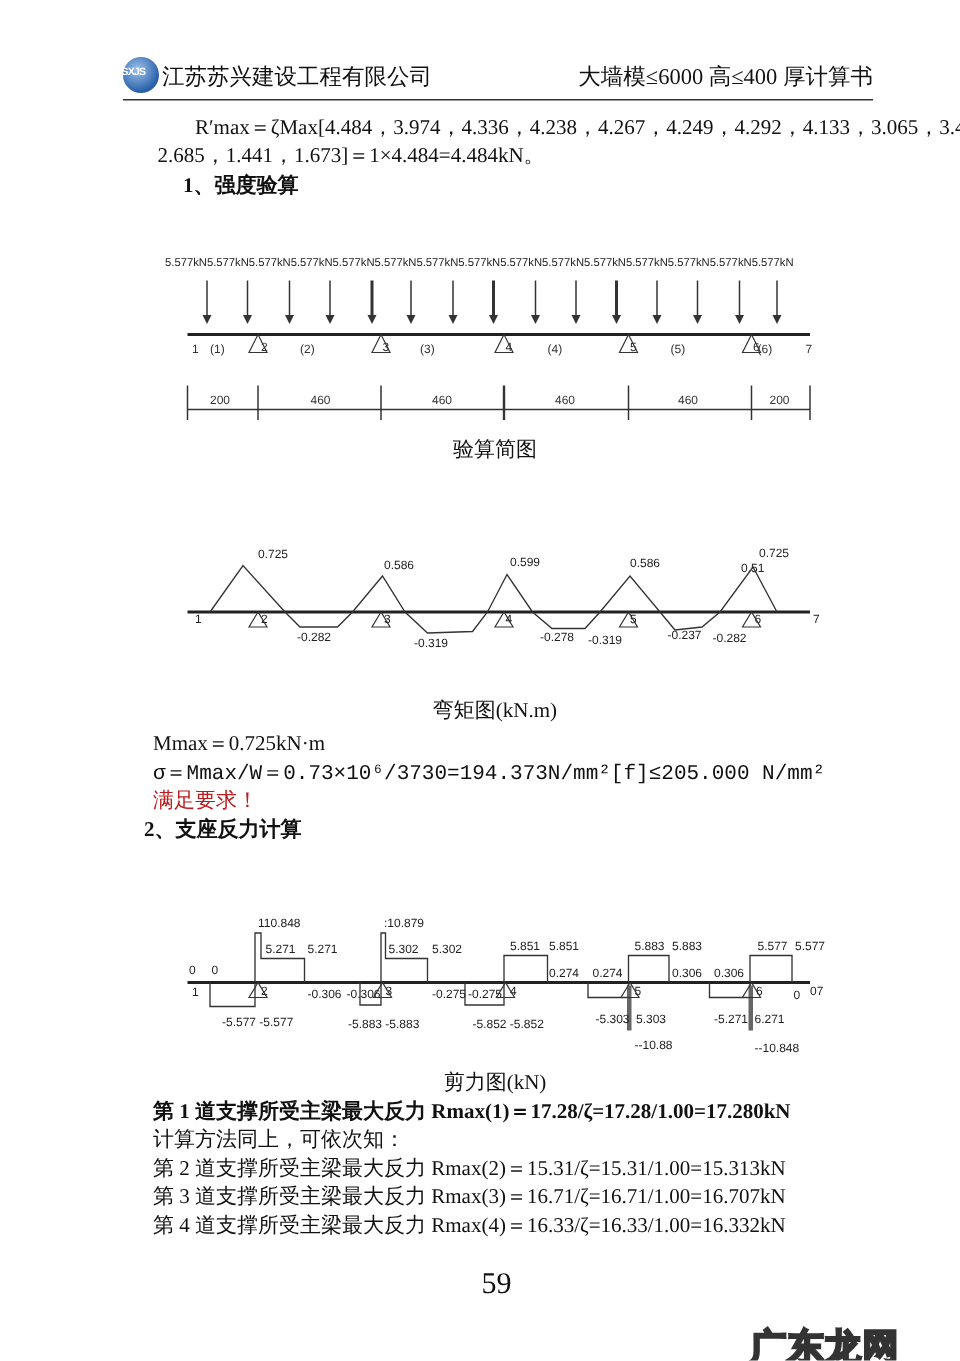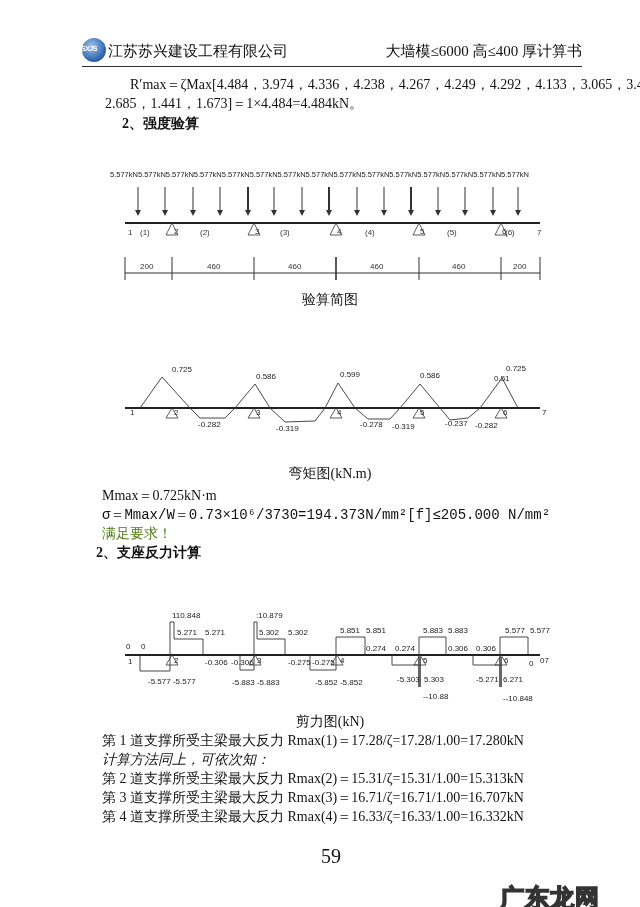--- a/index.html
+++ b/index.html
@@ -5,39 +5,39 @@
   html,body{margin:0;padding:0;background:#fff;}
   body{width:640px;height:907px;position:relative;overflow:hidden;font-family:"Liberation Serif","DejaVu Serif",serif;color:#111;}
   .abs{position:absolute;}
   .hdr{left:82px;top:36px;width:500px;height:30px;border-bottom:1.5px solid #333;}
   .logo{position:absolute;left:0;top:2px;width:24px;height:24px;border-radius:50%;background:radial-gradient(circle at 40% 35%,#9cc3ee,#2a5fa8 70%);}
   .logo span{position:absolute;left:-1px;top:7px;font:bold 7px "Liberation Sans",sans-serif;color:#fff;letter-spacing:-0.5px;}
   .hdr-left{position:absolute;left:26px;top:6px;font-size:15px;}
   .hdr-right{position:absolute;right:0;top:6px;font-size:15px;margin-left:40px;}
   .line{font-size:14px;white-space:nowrap;}
   .bold{font-weight:bold;}
-  .green{color:#4d7c0f;}
+  .green{color:#b91c1c;}
   .caption{font-size:14px;text-align:center;}
   svg text{font-family:"Liberation Sans",sans-serif;}
   .wm{right:40px;top:862px;font:bold 24px "DejaVu Sans",sans-serif;color:#fff;-webkit-text-stroke:1.6px #333;letter-spacing:1px;margin-top:20px;}
 </style>
 </head>
 <body>
 
 <div class="abs hdr">
   <div class="logo">
       <span>SXJS</span>
     </div>
   <div class="hdr-left">江苏苏兴建设工程有限公司</div>
   <div class="hdr-right">大墙模≤6000 高≤400 厚计算书</div>
 </div>
 
 <div class="abs line" style="left:130px;top:76px;">R′max＝ζMax[4.484，3.974，4.336，4.238，4.267，4.249，4.292，4.133，3.065，3.419，</div>
 <div class="abs line" style="left:105px;top:95px;">2.685，1.441，1.673]＝1×4.484=4.484kN。</div>
-<div class="abs line bold" style="left:122px;top:115px;">2、强度验算</div>
+<div class="abs line bold" style="left:122px;top:115px;">1、强度验算</div>
 
 <svg class="abs" style="left:110px;top:165px;" width="440" height="115">
   <g font-size="7.5" fill="#222">
     <text x="0" y="12">5.577kN5.577kN5.577kN5.577kN5.577kN5.577kN5.577kN5.577kN5.577kN5.577kN5.577kN5.577kN5.577kN5.577kN5.577kN</text>
   </g>
   <g stroke="#333" stroke-width="1">
     <line x1="28" y1="22" x2="28" y2="48"></line>
       <line x1="55" y1="22" x2="55" y2="48"></line>
     <line x1="83" y1="22" x2="83" y2="48"></line>
       <line x1="110" y1="22" x2="110" y2="48"></line>
@@ -215,20 +215,20 @@
   <g stroke="#333" fill="none" stroke-width="0.8">
     <path d="M62,50 l-6,10 h12 z"></path>
       <path d="M145,50 l-6,10 h12 z"></path>
       <path d="M227,50 l-6,10 h12 z"></path>
     <path d="M310,50 l-6,10 h12 z"></path>
       <path d="M391,50 l-6,10 h12 z"></path>
   </g>
 </svg>
 <div class="abs caption" style="left:0;width:660px;top:713px;">剪力图(kN)</div>
 
-<div class="abs line" style="left:102px;top:732px;">第 1 道支撑所受主梁最大反力 Rmax(1)＝17.28/ζ=17.28/1.00=17.280kN</div>
-<div class="abs line" style="left:102px;top:751px;font-style:italic;">计算方法同上，可依次知：</div>
+<div class="abs line" style="left:102px;top:732px;font-weight:bold;">第 1 道支撑所受主梁最大反力 Rmax(1)＝17.28/ζ=17.28/1.00=17.280kN</div>
+<div class="abs line" style="left:102px;top:751px;">计算方法同上，可依次知：</div>
 <div class="abs line" style="left:102px;top:770px;text-align:right;">第 2 道支撑所受主梁最大反力 Rmax(2)＝15.31/ζ=15.31/1.00=15.313kN</div>
 <div class="abs line" style="left:102px;top:789px;">第 3 道支撑所受主梁最大反力 Rmax(3)＝16.71/ζ=16.71/1.00=16.707kN</div>
 <div class="abs line" style="left:102px;top:808px;">第 4 道支撑所受主梁最大反力 Rmax(4)＝16.33/ζ=16.33/1.00=16.332kN</div>
 
 <div class="abs" style="left:321px;top:845px;font-size:20px;">59</div>
 <div class="abs wm">广东龙网</div>
 
 </body></html>

